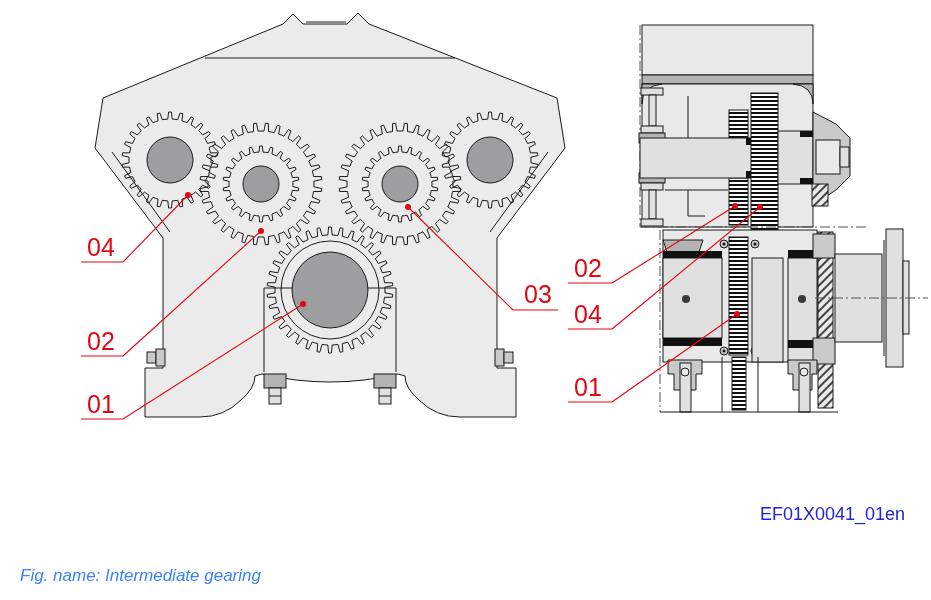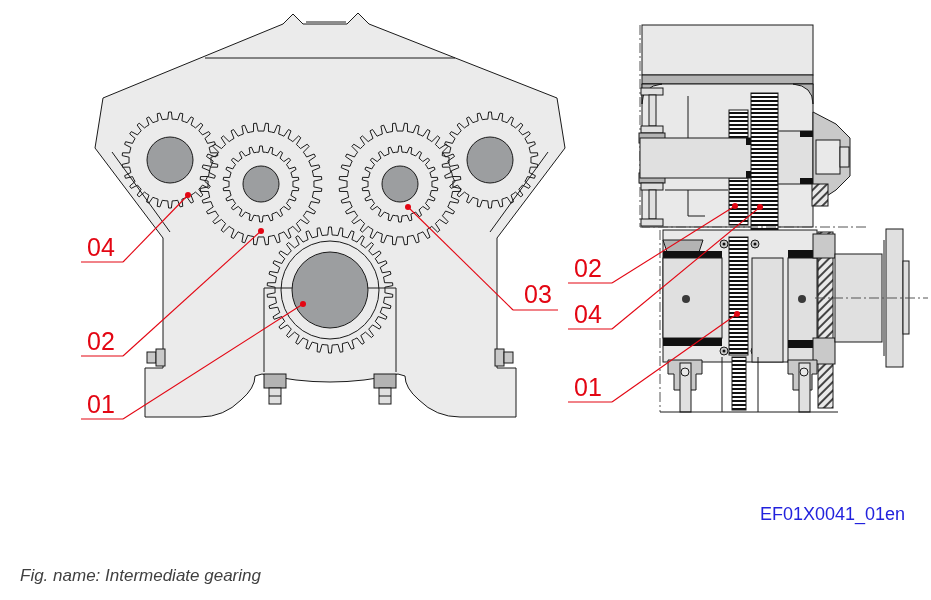--- a/index.html
+++ b/index.html
@@ -16,21 +16,21 @@
   .gear{fill:none;stroke:#1a1a1a;stroke-width:1;}
   .ln{stroke:#1a1a1a;stroke-width:1;fill:none;}
   .cl{stroke:#555;stroke-width:1;fill:none;stroke-dasharray:10 3 2 3;}
   .stripes{fill:url(#stripes);stroke:#1a1a1a;stroke-width:1;}
   .hatch{fill:url(#hatch);stroke:#1a1a1a;stroke-width:1;}
   .redln{stroke:#e30613;stroke-width:1.1;fill:none;}
   .reddot{fill:#e30613;stroke:none;}
   .callout-text{font-family:"Liberation Sans",sans-serif;font-size:25px;}
   .code-text{font-family:"Liberation Sans",sans-serif;font-size:18px;}
   #caption{position:absolute;left:20px;top:566px;font-size:17px;font-style:italic;
-    color:#404040;font-family:"Liberation Sans",sans-serif;}
+    color:#3b82f6;font-family:"Liberation Sans",sans-serif;}
 </style>
 </head>
 <body>
 
 <div id="stage">
 
 <svg width="931" height="560" viewBox="0 0 931 560">
   <defs>
     <pattern id="stripes" width="6" height="4" patternUnits="userSpaceOnUse">
       <rect width="6" height="4" fill="#fdfdfd"></rect>

